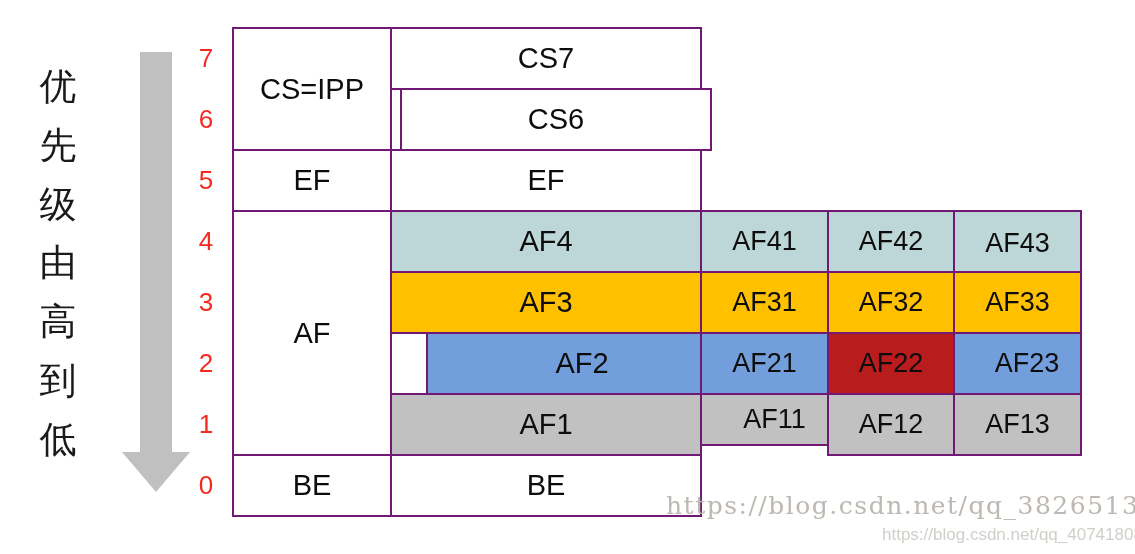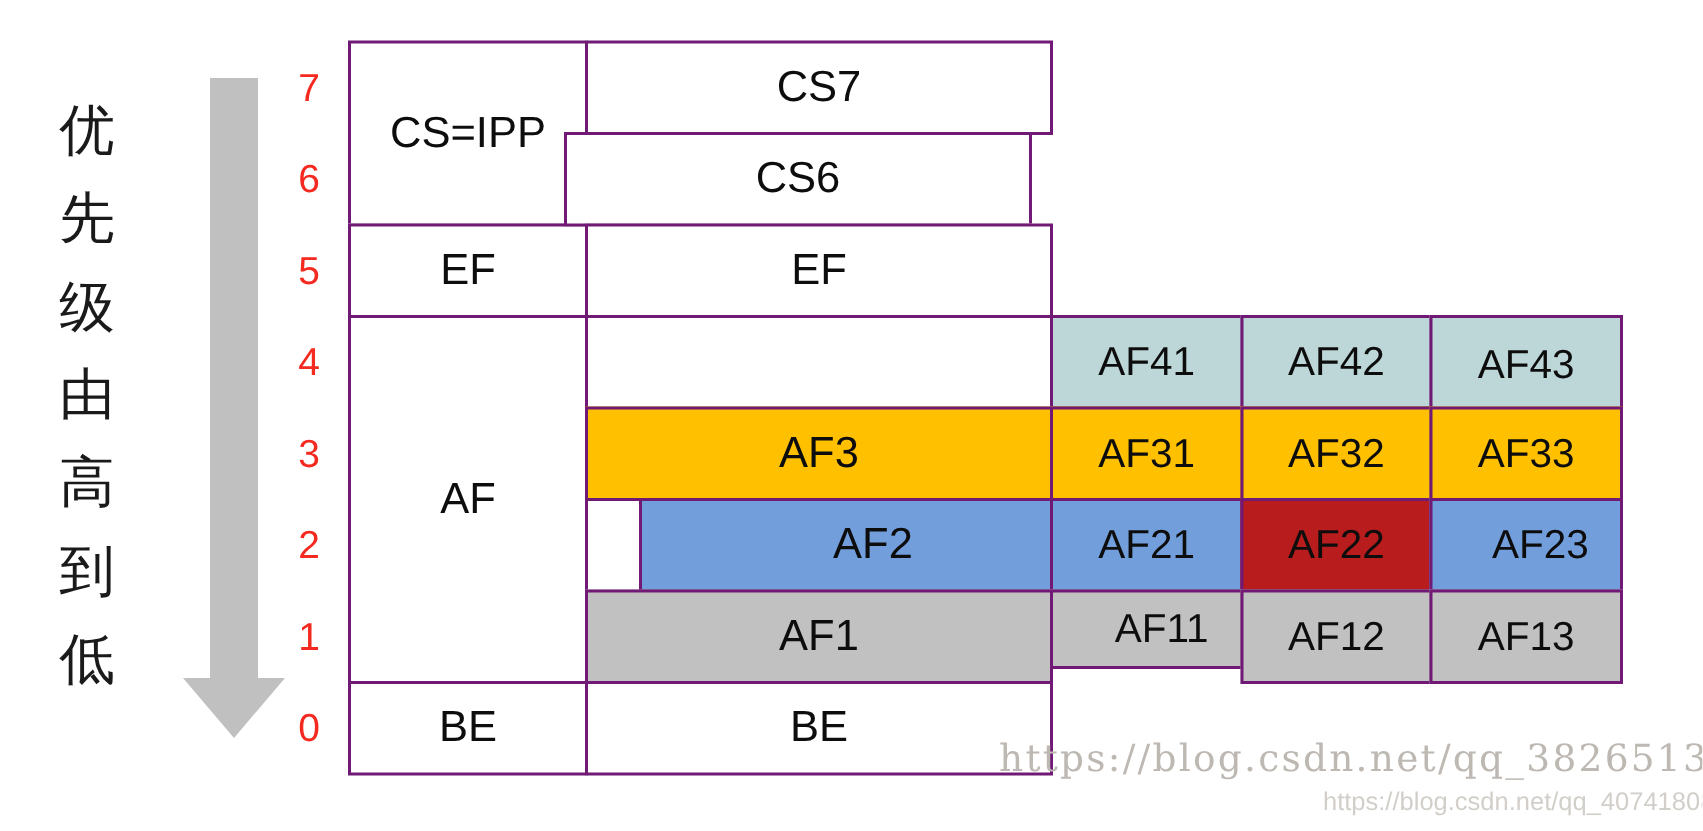--- a/index.html
+++ b/index.html
@@ -108,22 +108,23 @@
   <div class="level-num" style="top: 332px; color: rgb(244, 42, 32);">2</div>
   <div class="level-num" style="top: 393px; color: rgb(244, 42, 32);">1</div>
   <div class="level-num" style="top: 454px; color: rgb(244, 42, 32);">0</div>
 
   <div class="cell" style="left:232px; top:27px;  width:160px; height:124px">CS=IPP</div>
   <div class="cell" style="left:232px; top:149px; width:160px; height:63px">EF</div>
   <div class="cell" style="left:232px; top:210px; width:160px; height:246px">AF</div>
   <div class="cell" style="left:232px; top:454px; width:160px; height:63px">BE</div>
 
   <div class="cell" style="left:390px; top:27px;  width:312px; height:63px">CS7</div>
-  <div class="cell" style="left:376px; top:88px;  width:312px; height:63px">CS6</div>
+  <div class="cell" style="left:400px; top:88px;  width:312px; height:63px">CS6</div>
   <div class="cell" style="left:390px; top:149px; width:312px; height:63px">EF</div>
+  <div class="cell" style="left: 390px; top: 210px; width: 312px; height: 63px; background: rgb(189, 214, 215);">AF4</div>
   <div class="cell" style="left: 390px; top: 271px; width: 312px; height: 63px; background: rgb(255, 192, 0);">AF3</div>
   <div class="cell" style="left: 390px; top: 332px; width: 312px; height: 63px; background: rgb(114, 159, 220); margin-left: 36px;">AF2</div>
   <div class="cell" style="left: 390px; top: 393px; width: 312px; height: 63px; background: rgb(193, 193, 193);">AF1</div>
   <div class="cell" style="left:390px; top:454px; width:312px; height:63px">BE</div>
 
   <div class="cell sub" style="left: 700px; top: 210px; width: 129px; height: 63px; background: rgb(189, 214, 215);">AF41</div>
   <div class="cell sub" style="left: 827px; top: 210px; width: 128px; height: 63px; background: rgb(189, 214, 215);">AF42</div>
   <div class="cell sub" style="left: 953px; top: 210px; width: 129px; height: 66px; background: rgb(189, 214, 215);">AF43</div>
 
   <div class="cell sub" style="left: 700px; top: 271px; width: 129px; height: 63px; background: rgb(255, 192, 0);">AF31</div>

